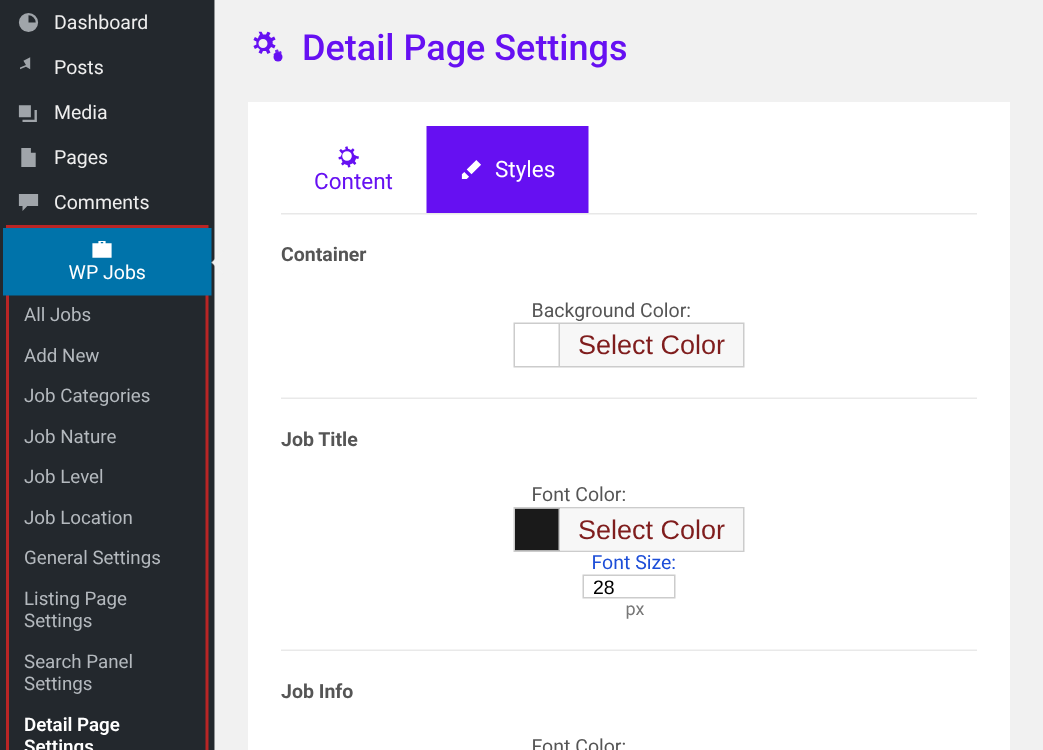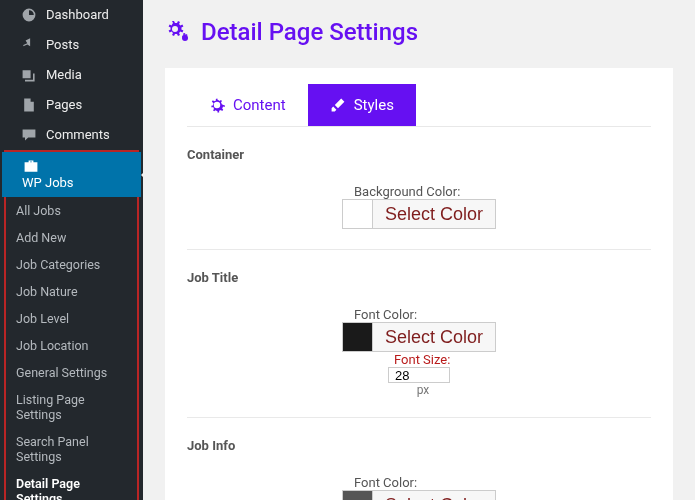--- a/index.html
+++ b/index.html
@@ -1,48 +1,48 @@
 <!DOCTYPE html>
 <html><head>
 <meta charset="utf-8">
 <style>
   * { box-sizing: border-box; margin: 0; padding: 0; }
   body { font-family: -apple-system, "Segoe UI", Roboto, sans-serif; font-size: 13px; background: #fff; width: 695px; height: 500px; overflow: hidden; }
   .app { display: flex; height: 500px; }
   .sidebar { width: 143px; background: #23282d; color: #eee; flex-shrink: 0; position: relative; }
   .sidebar-top { padding: 0; }
-  .side-item { display: flex; align-items: flex-start; padding: 7px 20px; color: #eee; cursor: pointer; font-size: 13px; }
+  .side-item { display: flex; align-items: center; padding: 7px 10px; color: #eee; cursor: pointer; font-size: 13px; }
   .side-item .icon { width: 18px; display: inline-flex; justify-content: center; margin-right: 8px; color: #a0a5aa; }
   .side-item.active { background: #0073aa; color: #fff; position: relative; }
   .side-item.active .icon { color: #fff; }
   .side-item.active::after { content: ""; position: absolute; right: -8px; top: 50%; margin-top: -8px; border: 8px solid transparent; border-right-color: #f1f1f1; }
   .sub-wrap { border: 2px solid #b92525; margin: 0 4px; padding: 0 0 4px 0; }
   .sub-wrap .side-item.active { margin: 0 -4px; flex-direction: column; }
   .sub-item { display: block; padding: 6px 10px; color: #b4b9be; cursor: pointer; font-size: 12.5px; }
   .sub-item.current { color: #fff; font-weight: 600; }
   .main { flex: 1; background: #f1f1f1; padding: 18px 22px; overflow: auto; }
   .page-title { display: flex; align-items: center; color: #6610f2; font-size: 24px; font-weight: 500; margin-bottom: 22px; }
   .page-title .pt-icon { margin-right: 10px; display: inline-flex; color: #6610f2; }
   .panel { background: #fff; padding: 16px 22px; }
   .tabs { display: flex; border-bottom: 1px solid #e8e8e8; }
   .tab { padding: 12px 22px; display: flex; align-items: center; font-size: 15px; cursor: pointer; }
   .tab .t-ico { margin-right: 8px; display: inline-flex; }
-  .tab.inactive { background: #fff; color: #6610f2; }
+  .tab.inactive { background: #fff; color: #6610f2; flex-direction: column; }
   .tab.active { background: #6610f2; color: #fff; }
   .section { padding: 20px 0; border-bottom: 1px solid #e9e9e9; }
   .sec-head { font-size: 13px; font-weight: 700; color: #555; margin-bottom: 0; }
   .field-row { display: flex; align-items: center; padding-top: 22px; flex-direction: column; }
   .field-label { width: 130px; color: #555; font-size: 13px; }
   .color-picker { display: inline-flex; border: 1px solid #ccc; background: #fff; height: 30px; overflow: hidden; }
   .swatch { width: 30px; height: 28px; border-right: 1px solid #ccc; }
   .swatch.none { background: transparent; }
   .swatch.black { background: #1a1a1a; }
   .swatch.grey { background: #555; }
   .pick-btn { background: #f7f7f7; color: #7f1d1d; border: none; padding: 0 12px; font-size: 18px; cursor: pointer; }
-  .fs-label { width: 80px; color: #b91c1c; font-size: 13px; margin-left: 30px; }
+  .fs-label { width: 80px; color: #1d4ed8; font-size: 13px; margin-left: 30px; }
   .num-input { width: 62px; height: 16px; border: 1px solid #ccc; padding: 0 6px; font-size: 13px; }
   .unit { margin-left: 8px; color: #777; font-size: 12px; }
   svg { display: block; }
 </style>
 </head>
 <body>
 
 <div class="app">
   <div class="sidebar">
     <div class="sidebar-top">

